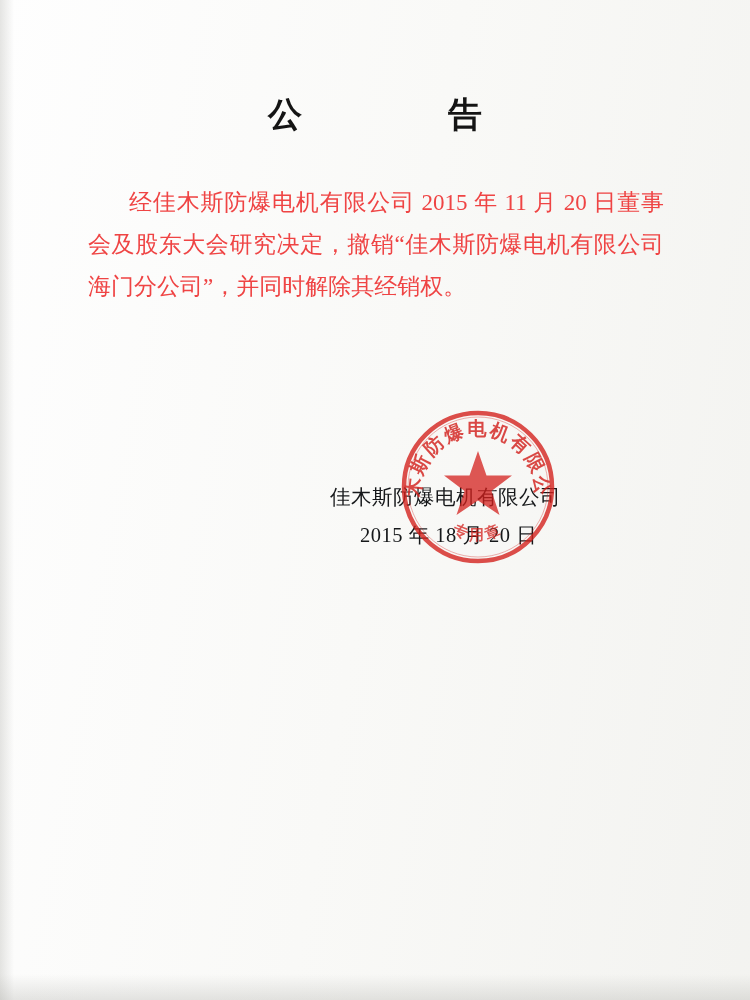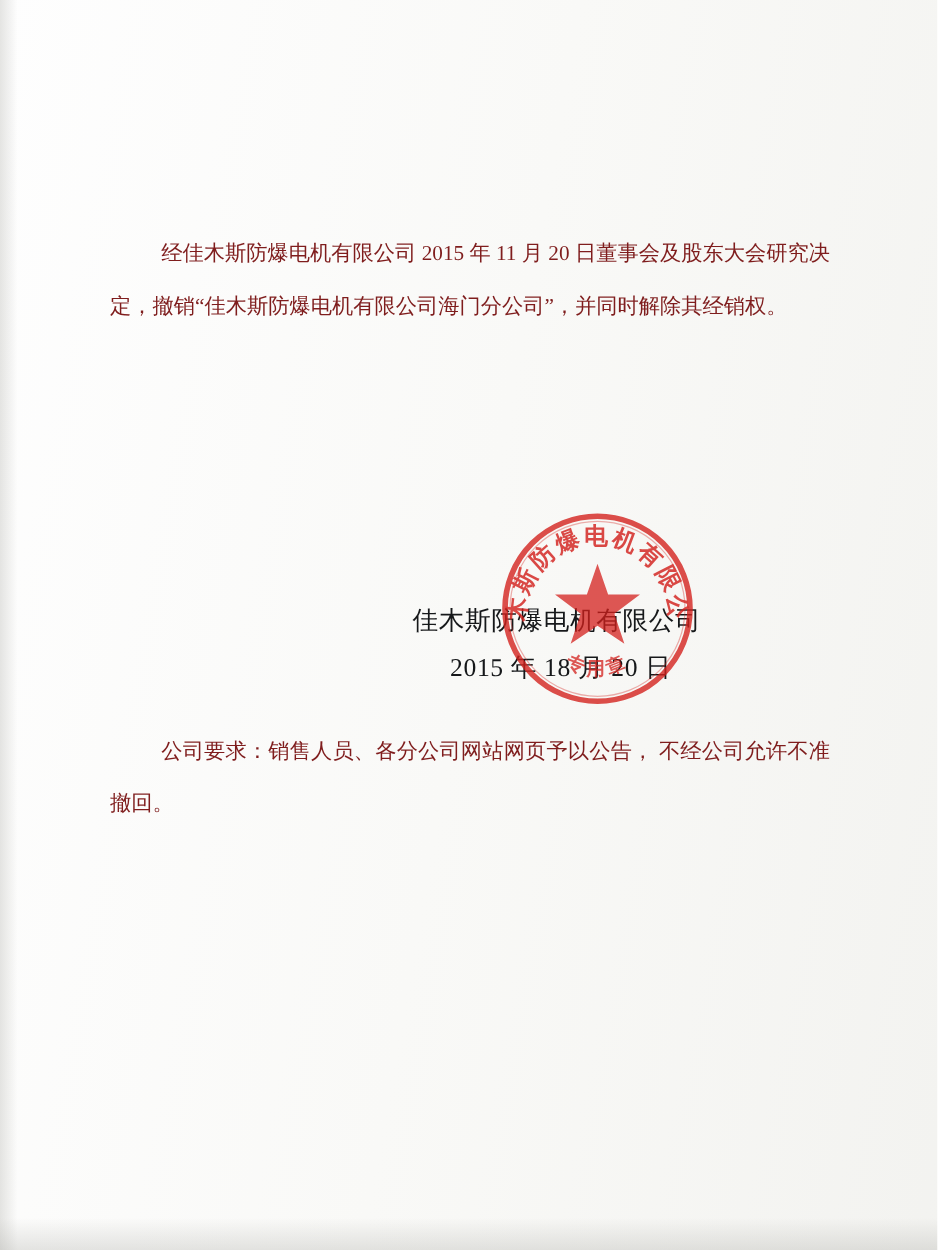--- a/index.html
+++ b/index.html
@@ -53,23 +53,23 @@
     letter-spacing: 26px;
     text-indent: 26px;
     color: #141414;
     font-family: "DejaVu Serif", "Liberation Serif", serif;
   }
 
   .body-block {
     position: absolute;
     left: 88px;
     width: 576px;
-    font-size: 17px;
+    font-size: 23px;
     line-height: 42px;
-    color: #7f1d1d;
+    color: #ef4444;
     text-align: justify;
   }
   .para-1 { top: 182px; }
   .para-2 { top: 308px; }
   .para-4 { top: 580px; }
 
   .indent {
     text-indent: 41px;
     display: block;
   }
@@ -108,20 +108,21 @@
 </style>
 </head>
 <body>
 
 <div class="page">
 
   <div class="paper-tint"></div>
   <div class="edge-shadow-left"></div>
   <div class="edge-shadow-bottom"></div>
 
+  <div class="doc-title">公　　告</div>
 
   <div class="body-block para-1">
     <span class="indent">经佳木斯防爆电机有限公司 2015 年 11 月 20 日董事会及股东大会研究决定，撤销“佳木斯防爆电机有限公司海门分公司”，并同时解除其经销权。</span>
   </div>
 
 
   <div class="signature-block">
     <div>佳木斯防爆电机有限公司</div>
     <div class="signature-date">2015 年 18 月 20 日</div>
   </div>
@@ -137,17 +138,14 @@
       </defs>
       <text class="seal-text" font-size="19" letter-spacing="2.2" opacity="0.92">
         <textPath href="#sealTopArc" startOffset="50%" text-anchor="middle">佳木斯防爆电机有限公司</textPath>
       </text>
       <text class="seal-text" font-size="15" letter-spacing="3" opacity="0.85">
         <textPath href="#sealBottomArc" startOffset="50%" text-anchor="middle">专用章</textPath>
       </text>
     </svg>
   </div>
 
-  <div class="body-block para-4">
-    <span class="indent">公司要求：销售人员、各分公司网站网页予以公告， 不经公司允许不准撤回。</span>
-  </div>
 
 </div>
 
 </body></html>

